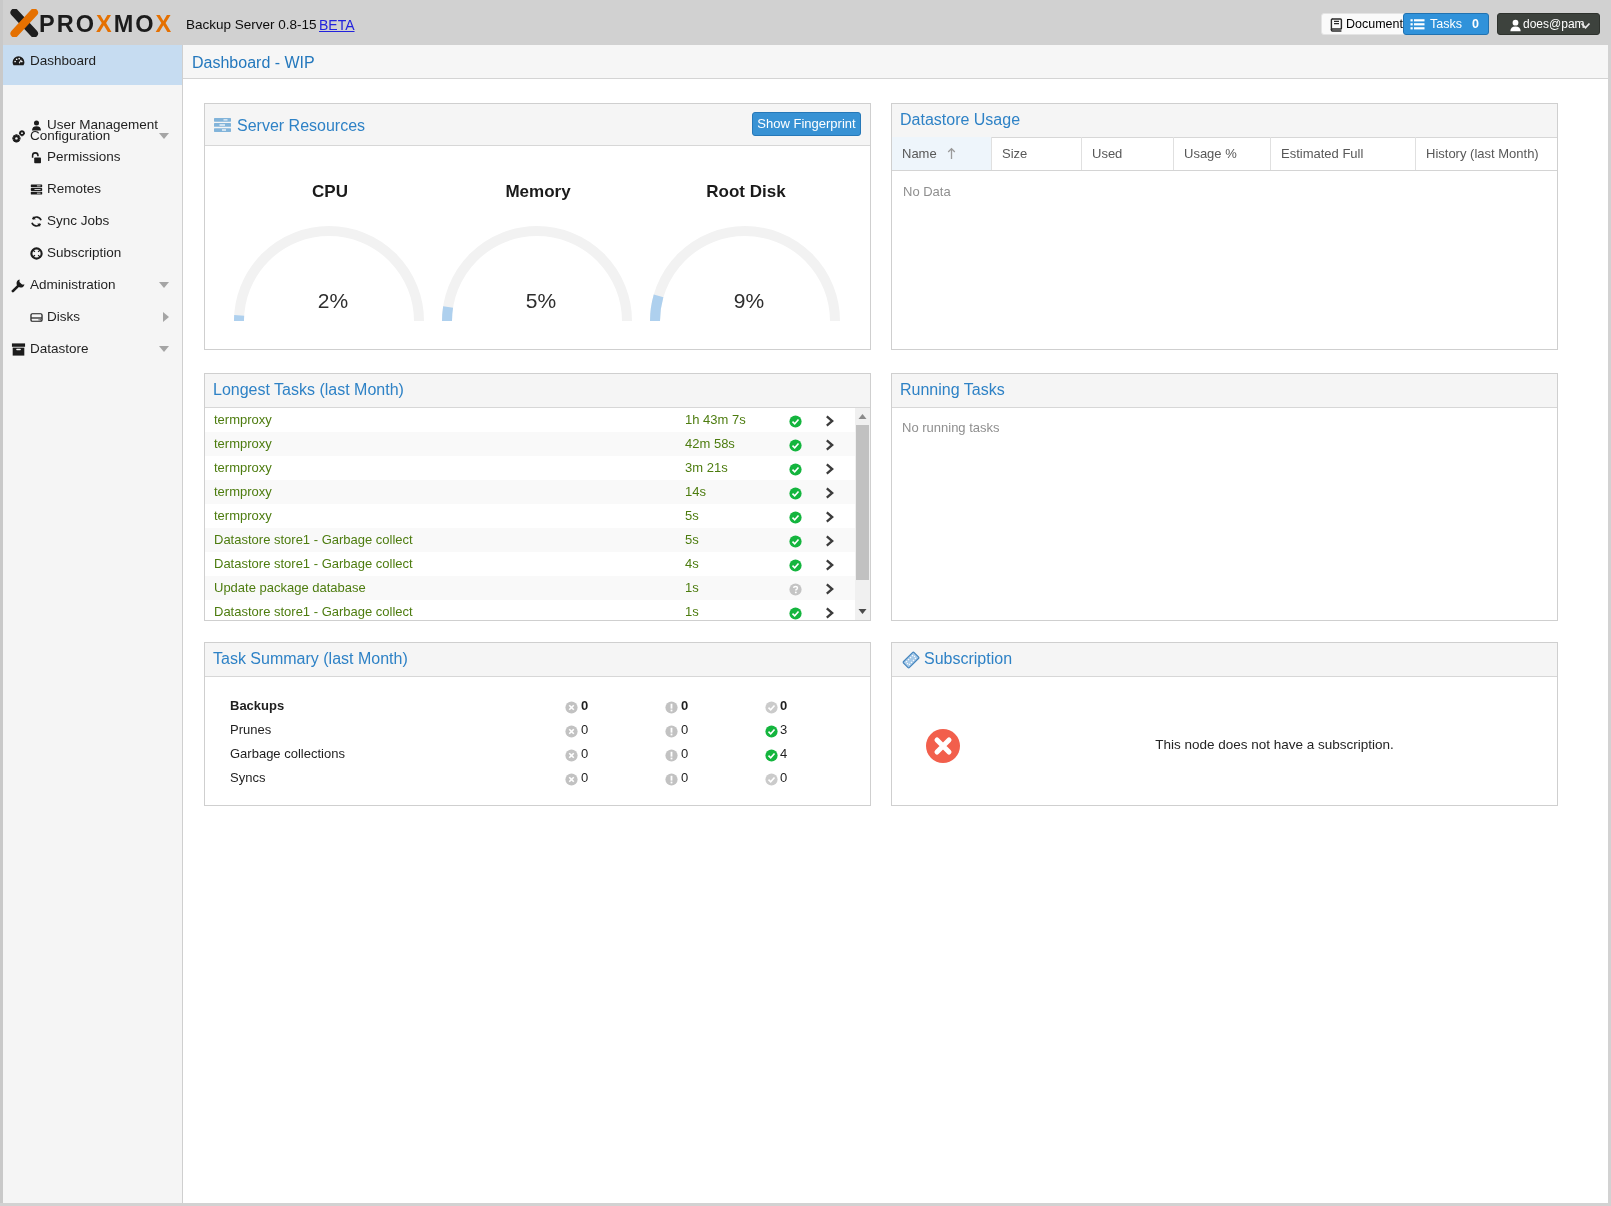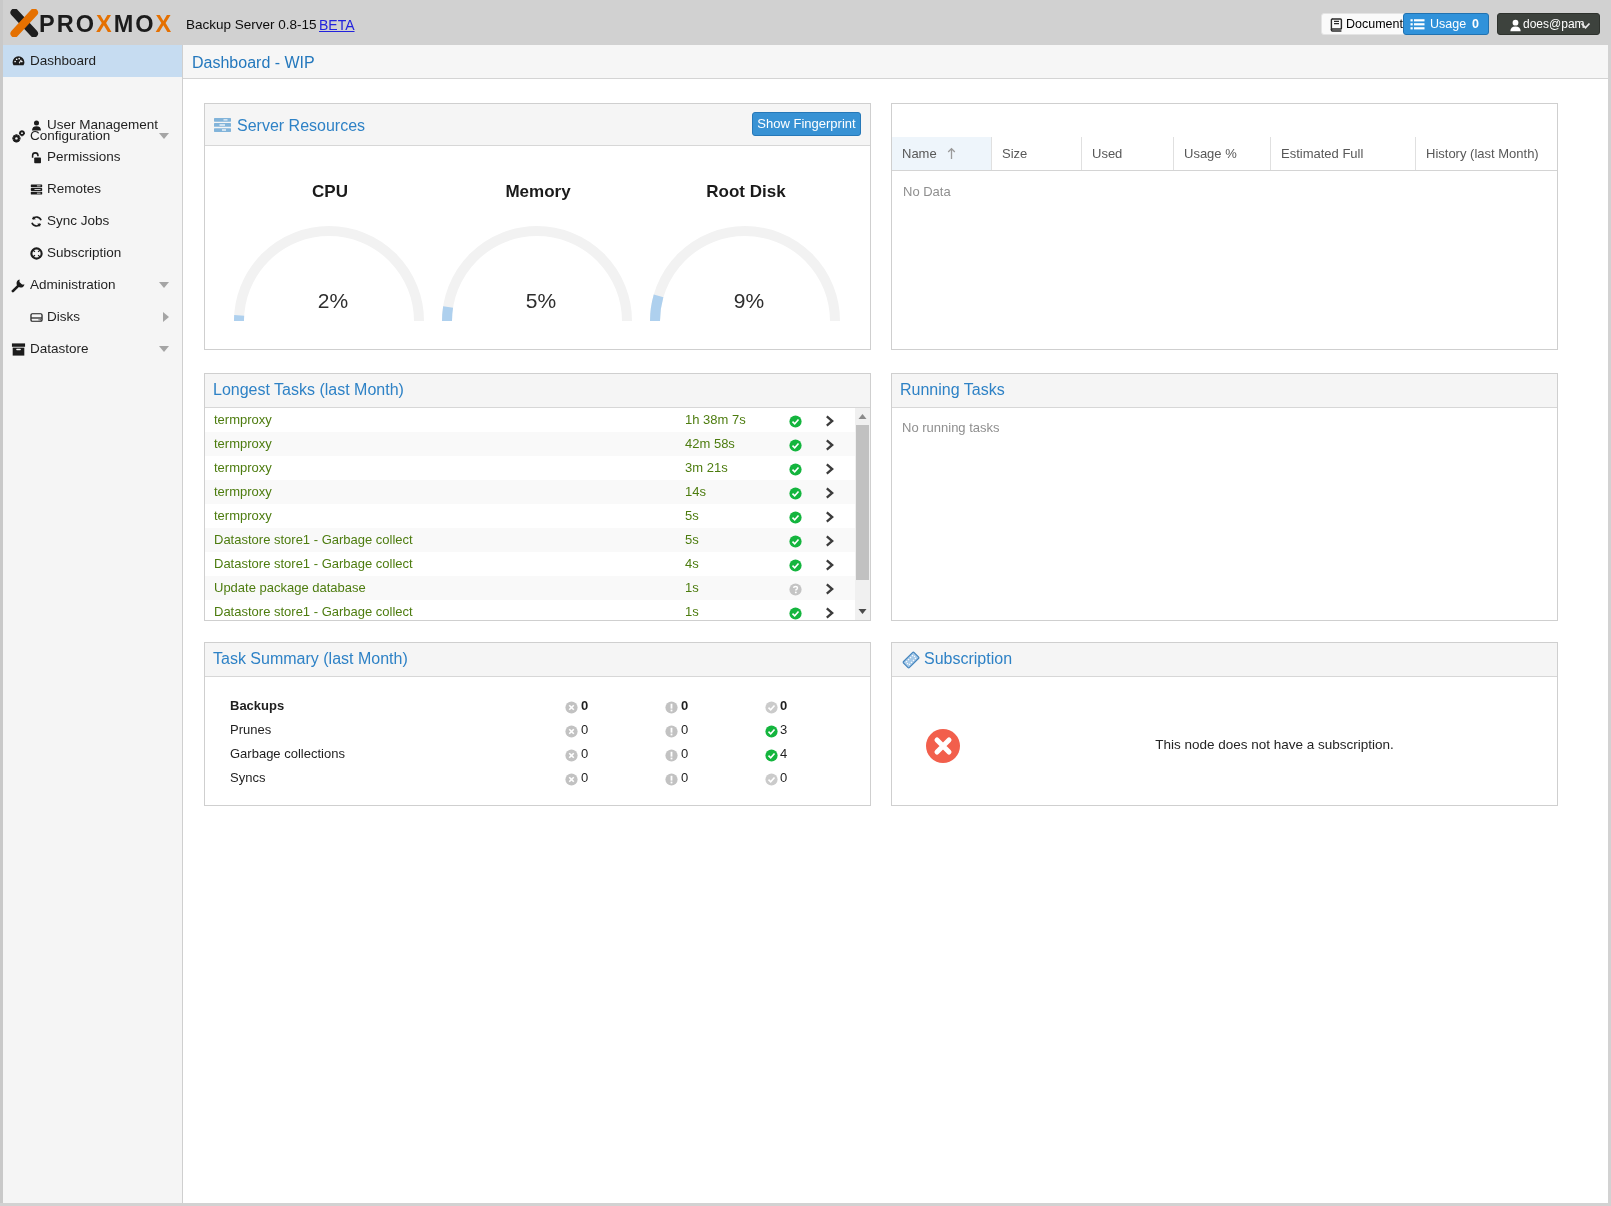--- a/index.html
+++ b/index.html
@@ -11,21 +11,21 @@
 #brandtxt { position:absolute; left:186px; top:2px; height:46px; line-height:46px; font-size:13.5px; color:#0c0c0c; }
 #beta { position:absolute; left:319px; top:2px; height:46px; line-height:46px; font-size:14px; color:#2222dd; text-decoration:underline; }
 .hbtn { position:absolute; top:13px; height:22px; border-radius:3px; font-size:12.5px; line-height:20px; }
 #btn-doc { left:1284px; width:117px; background:#fafafa; border:1px solid #e4e4e4; color:#000000;margin-left:37px; }
 #btn-tasks { left:1403px; width:86px; background:#3092da; border:1px solid #2172b0; color:#fff; }
 #btn-user { left:1497px; width:103px; background:#3d423d; border:1px solid #2e322d; color:#fff; }
 
 
 #sidebar { position:absolute; left:0; top:45px; width:183px; height:1158px; background:#f5f5f5; border-right:1px solid #cfcfcf; }
 #leftstrip { position:absolute; left:0; top:0; width:3px; height:1203px; background:#c9c9c9; z-index:50; }
-.nav { position:absolute; left:0; width:182px; height:32px; font-size:13.5px; color:#1f1f1f; line-height:32px; }
+.nav { position:absolute; left:0; width:182px; height:40px; font-size:13.5px; color:#1f1f1f; line-height:32px; }
 .nav.sel { background:#c6dcf1; }
 .nav .ic { position:absolute; left:11px; top:9px; width:15px; height:15px; }
 .nav .ic2 { position:absolute; left:30px; top:10px; width:13px; height:13px; }
 .nav .t1 { position:absolute; left:30px; }
 .nav .t2 { position:absolute; left:47px; }
 .nav .arr { position:absolute; right:13px; top:13px; width:0; height:0; }
 .arr.down { border-left:5px solid transparent; border-right:5px solid transparent; border-top:6px solid #a5a5a5; }
 .arr.right { border-top:5px solid transparent; border-bottom:5px solid transparent; border-left:6px solid #a5a5a5; top:11px !important; }
 
 
@@ -117,21 +117,21 @@
   <svg style="position:absolute;left:6px;top:4px;width:15px;height:15px" viewBox="0 0 15 15">
       <g fill="#fff">
         <rect x="0.5" y="1.2" width="2.2" height="2.2"></rect>
         <rect x="0.5" y="5.2" width="2.2" height="2.2"></rect>
         <rect x="0.5" y="9.2" width="2.2" height="2.2"></rect>
         <rect x="4" y="1.2" width="10.5" height="2.2"></rect>
         <rect x="4" y="5.2" width="10.5" height="2.2"></rect>
         <rect x="4" y="9.2" width="10.5" height="2.2"></rect>
       </g>
     </svg>
-  <span style="position:absolute;left:26px;top:0">Usage</span>
+  <span style="position:absolute;left:26px;top:0">Tasks</span>
     <span style="position:absolute;left:68px;top:0;font-weight:bold">0</span>
   </div>
 <div class="hbtn" id="btn-user">
   <svg style="position:absolute;left:10px;top:4px;width:15px;height:15px" viewBox="0 0 16 16">
       <circle cx="8" cy="5" r="3.1" fill="#fff"></circle>
       <path d="M2.5 14.2 Q2.5 9 8 9 Q13.5 9 13.5 14.2 Z" fill="#fff"></path>
     </svg>
   <span style="position:absolute;left:25px;top:0;font-size:12px">does@pam</span>
   <svg style="position:absolute;right:8px;top:8px;width:11px;height:8px" viewBox="0 0 11 8">
       <path d="M1.5 1.5 L5.5 5.8 L9.5 1.5" stroke="#e8e8e8" stroke-width="1.8" fill="none"></path>
@@ -275,41 +275,44 @@
       <path d="M 242 175 A 90 90 0 0 1 243.11 160.92" stroke="#aed0ee"></path>
       <path d="M 450 175 A 90 90 0 0 1 453.57 149.89" stroke="#aed0ee"></path>
     </g>
   </svg>
   <div class="gaugeval" style="left:28px;">2%</div>
   <div class="gaugeval" style="left:236px;">5%</div>
   <div class="gaugeval" style="left:444px;">9%</div>
 </div>
 
 <div class="panel" id="p-ds">
+  <div class="phead phead34">
+      <span class="ptitle">Datastore Usage</span>
+    </div>
   <div class="dstable">
     <div class="dsc" style="left:0;width:100px;background:#eef5fb;"><span>Name</span><svg style="position:absolute;left:55px;top:10px;width:9px;height:13px" viewBox="0 0 9 13">
           <path d="M4.5 12 V2 M1.2 5 L4.5 1.6 L7.8 5" stroke="#9a9a9a" stroke-width="1.3" fill="none"></path>
         </svg></div>
     <div class="dsc" style="left:100px;width:90px;"><span>Size</span></div>
     <div class="dsc" style="left:190px;width:92px;"><span>Used</span></div>
     <div class="dsc" style="left:282px;width:97px;"><span>Usage %</span></div>
     <div class="dsc" style="left:379px;width:145px;"><span>Estimated Full</span></div>
     <div class="dsc" style="left:524px;width:141px;border-right:none;"><span>History (last Month)</span></div>
   </div>
   <div id="nodata">No Data</div>
 </div>
 
 <div class="panel" id="p-lt">
   <div class="phead phead34">
       <span class="ptitle">Longest Tasks (last Month)</span>
     </div>
   <div id="lt-body">
     <div class="ltrow" style="top:0px;">
         <span class="c1">termproxy</span>
-        <span class="c2">1h 38m 7s</span>
+        <span class="c2">1h 43m 7s</span>
         <svg class="st" viewBox="0 0 16 16">
           <circle cx="8" cy="8" r="7.5" fill="#14b53e"></circle>
           <path d="M4.3 8.2 L7 10.8 L11.7 5.6" stroke="#fff" stroke-width="2" fill="none"></path>
         </svg>
         <svg class="chev" viewBox="0 0 9 12">
           <path d="M1.8 1.4 L7.2 6 L1.8 10.6" stroke="#3c3c3c" stroke-width="2.3" fill="none"></path>
         </svg>
       </div>
     <div class="ltrow alt" style="top:24px;">
         <span class="c1">termproxy</span>

